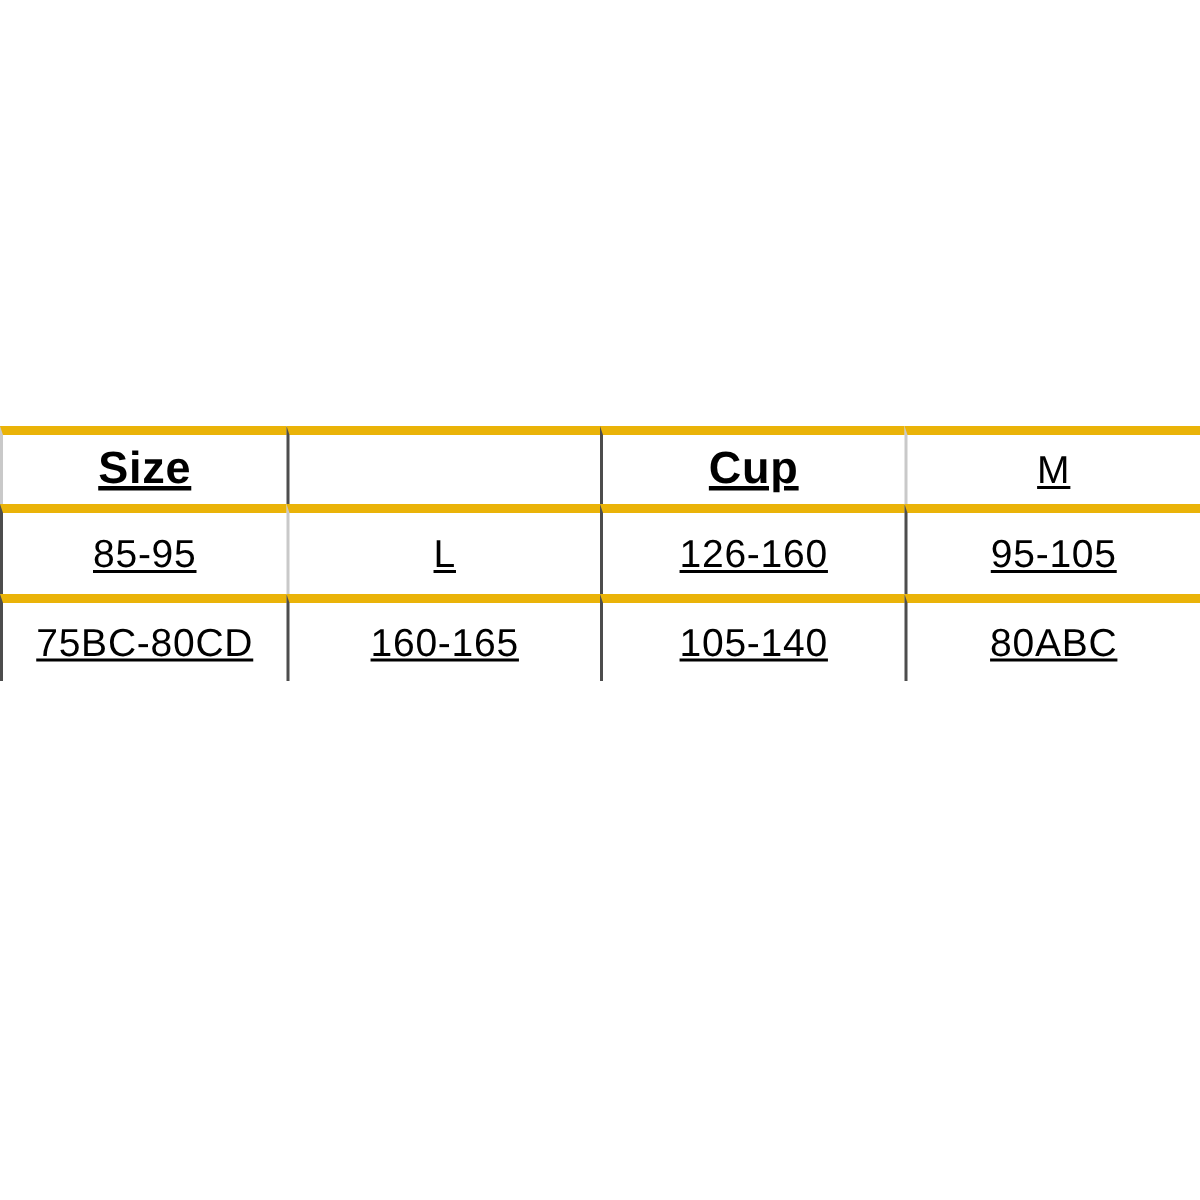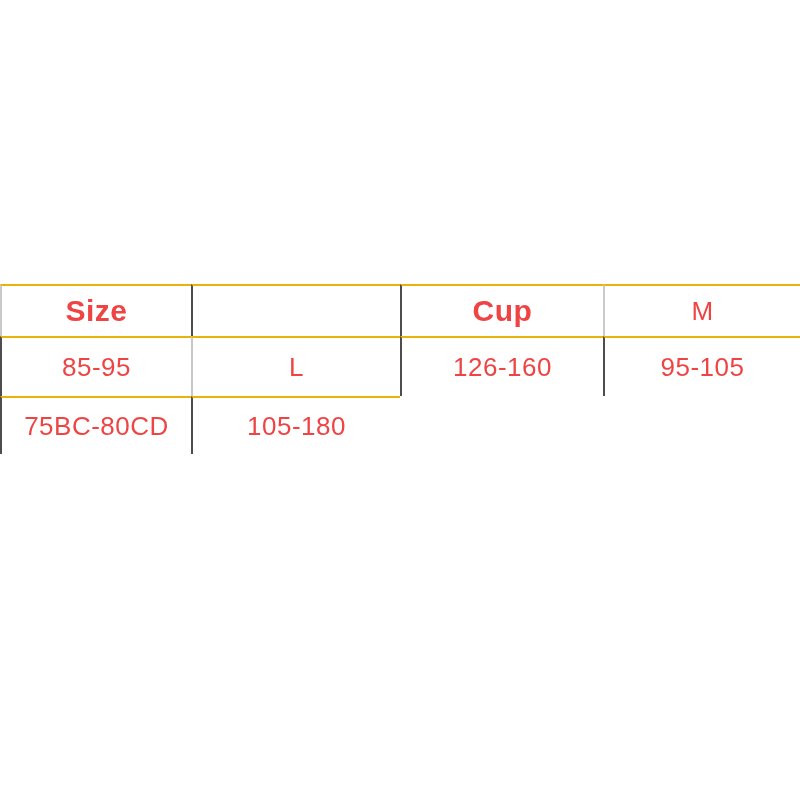--- a/index.html
+++ b/index.html
@@ -21,29 +21,30 @@
     top: 284px;
     width: 800px;
     height: 232px;
     display: grid;
     grid-template-columns: 191px 209px 203px 197px;
     grid-template-rows: 52px 60px 58px 62px;
     box-sizing: border-box;
   }
   .cell {
     box-sizing: border-box;
-    border-top: 2px solid #eab308;
+    border-top: 6px solid #eab308;
     display: flex;
     align-items: center;
     justify-content: center;
-    color: #ef4444;
+    color: #000000;
     font-size: 26px;
     letter-spacing: 0.5px;
     overflow: hidden;
     white-space: nowrap;
+    text-decoration: underline;
   }
   
   .cell.col-first {
     border-left: 2px solid #c9c9c9;
   }
   
   .cell.col-sep {
     border-left: 2px solid #4d4d4d;
   }
   .cell.header {
@@ -63,16 +64,18 @@
     <div class="cell header col-sep">Cup</div>
 
     <div class="cell col-first">M</div>
     <div class="cell col-sep">85-95</div>
 
     <div class="cell col-first">L</div>
     <div class="cell col-sep">126-160</div>
     <div class="cell col-sep">95-105</div>
     <div class="cell col-sep">75BC-80CD</div>
 
-    <div class="cell col-sep">105-180</div>
+    <div class="cell col-sep">160-165</div>
+    <div class="cell col-sep">105-140</div>
+    <div class="cell col-sep">80ABC</div>
 
   </div>
 </div>
 
 </body></html>

